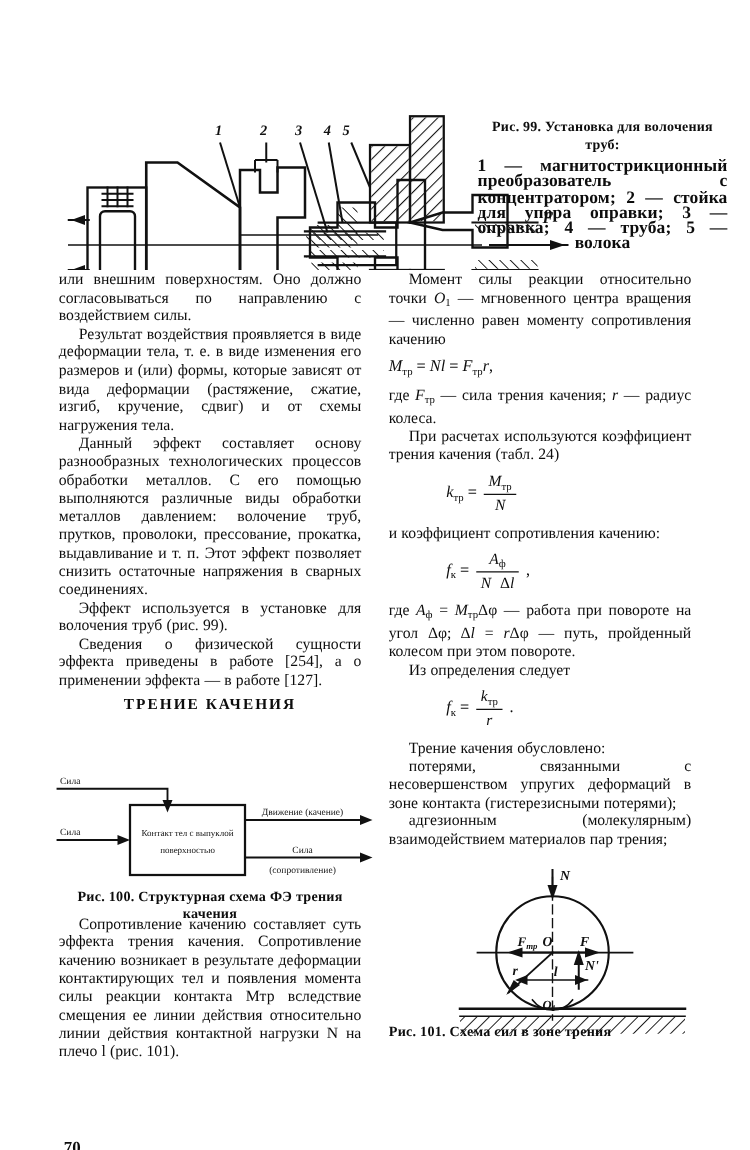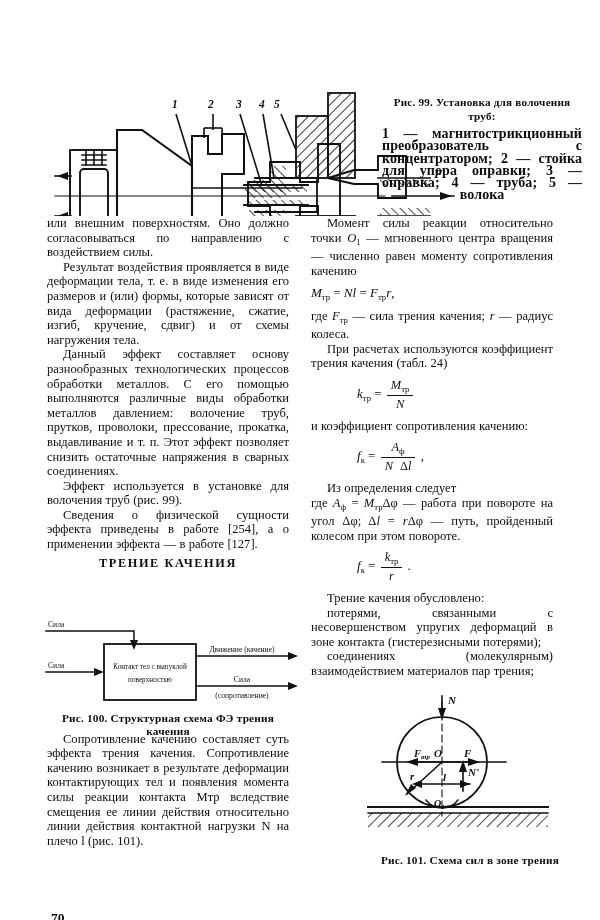--- a/index.html
+++ b/index.html
@@ -51,21 +51,21 @@
   .frac .den{display:block;border-top:1.4px solid #111;padding:1px 4px 0 4px;font-size:12.4px;}
   .bsp{display:inline-block;width:4px;}
 
   
   #fig100{position:absolute;left:42px;top:616px;width:258px;height:92px;}
   #fig100-caption{position:absolute;left:47px;top:712px;width:242px;text-align:center;
     font-size:11.3px;font-weight:bold;line-height:13.4px;letter-spacing:.2px;}
 
   
   #fig101{position:absolute;left:358px;top:688px;width:200px;height:152px;}
-  #fig101-caption{position:absolute;left:311px;top:854px;width:248px;text-align:right;
+  #fig101-caption{position:absolute;left:311px;top:820px;width:248px;text-align:left;
     font-size:11.3px;font-weight:bold;letter-spacing:.2px;}
 
   #pageno{position:absolute;left:51px;top:910px;font-size:13.5px;font-weight:bold;}
   svg text{font-family:"Liberation Serif",serif;}
 </style>
 </head>
 <body>
 
 <div class="page">
 
@@ -229,34 +229,34 @@
       <span class="frac"><span class="num"><i class="v">M</i><span class="sub">тр</span></span><span class="den"><i class="v">N</i></span></span>
     </div>
 
     <p class="tx noind">и коэффициент сопротивления качению:</p>
 
     <div class="eq ind">
       <i class="v">f</i><span class="sub">к</span> =
       <span class="frac"><span class="num"><i class="v">A</i><span class="sub">ф</span></span><span class="den"><i class="v">N</i> <span class="bsp"></span>Δ<i class="v">l</i></span></span> ,
     </div>
 
-    <p class="tx">Из определения следует</p>
-
     <p class="tx noind">
       где <i class="v">A</i><span class="sub">ф</span> = <i class="v">M</i><span class="sub">тр</span>Δφ — работа при повороте на угол Δφ; Δ<i class="v">l</i> = <i class="v">r</i>Δφ — путь, пройденный колесом при этом повороте.
     </p>
+
+    <p class="tx">Из определения следует</p>
 
     <div class="eq ind">
       <i class="v">f</i><span class="sub">к</span> =
       <span class="frac"><span class="num"><i class="v">k</i><span class="sub">тр</span></span><span class="den"><i class="v">r</i></span></span> .
     </div>
 
     <p class="tx">Трение качения обусловлено:</p>
     <p class="tx">потерями, связанными с несовершенством упругих деформаций в зоне контакта (гистерезисными потерями);</p>
-    <p class="tx">соединениях (молекулярным) взаимодействием материалов пар трения;</p>
+    <p class="tx">адгезионным (молекулярным) взаимодействием материалов пар трения;</p>
   </div>
 
   <div id="fig101">
     <svg width="200" height="152" viewBox="0 0 200 152">
       <defs>
         <pattern id="hatchG" width="7" height="7" patternTransform="rotate(45)" patternUnits="userSpaceOnUse">
           <line x1="0" y1="0" x2="0" y2="7" stroke="#111" stroke-width="1.5"></line>
         </pattern>
       </defs>
       <g stroke="#111" fill="none" stroke-width="1.7" stroke-linecap="square">

